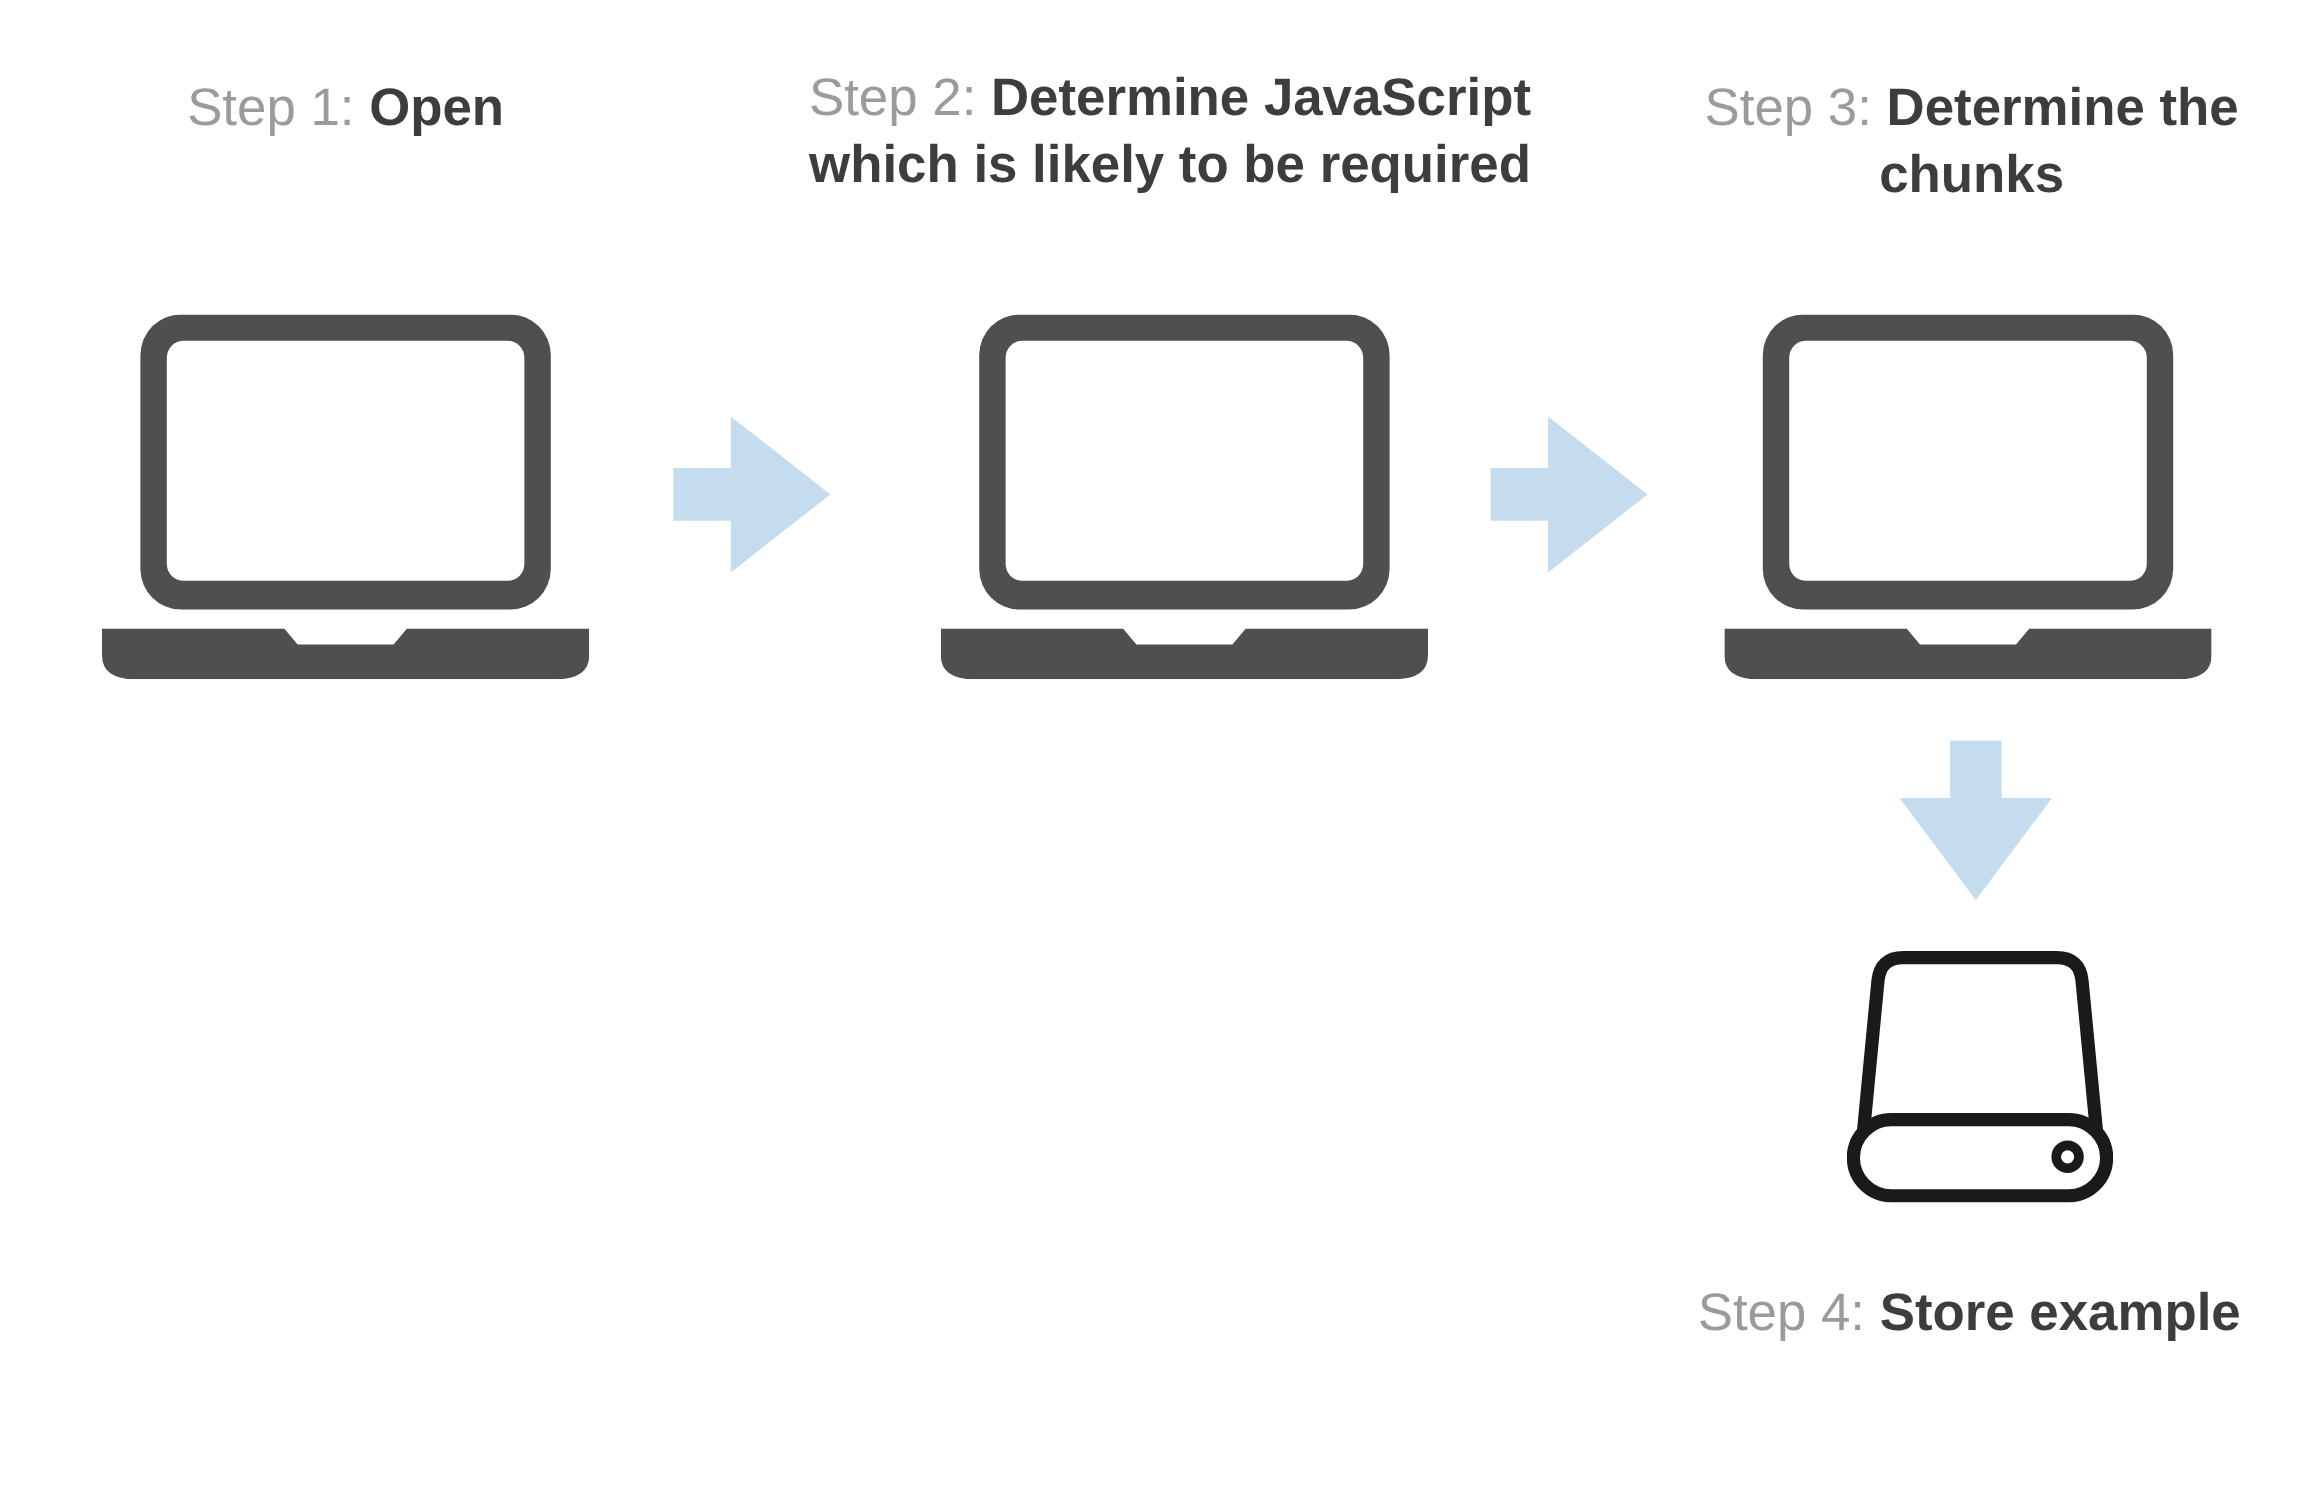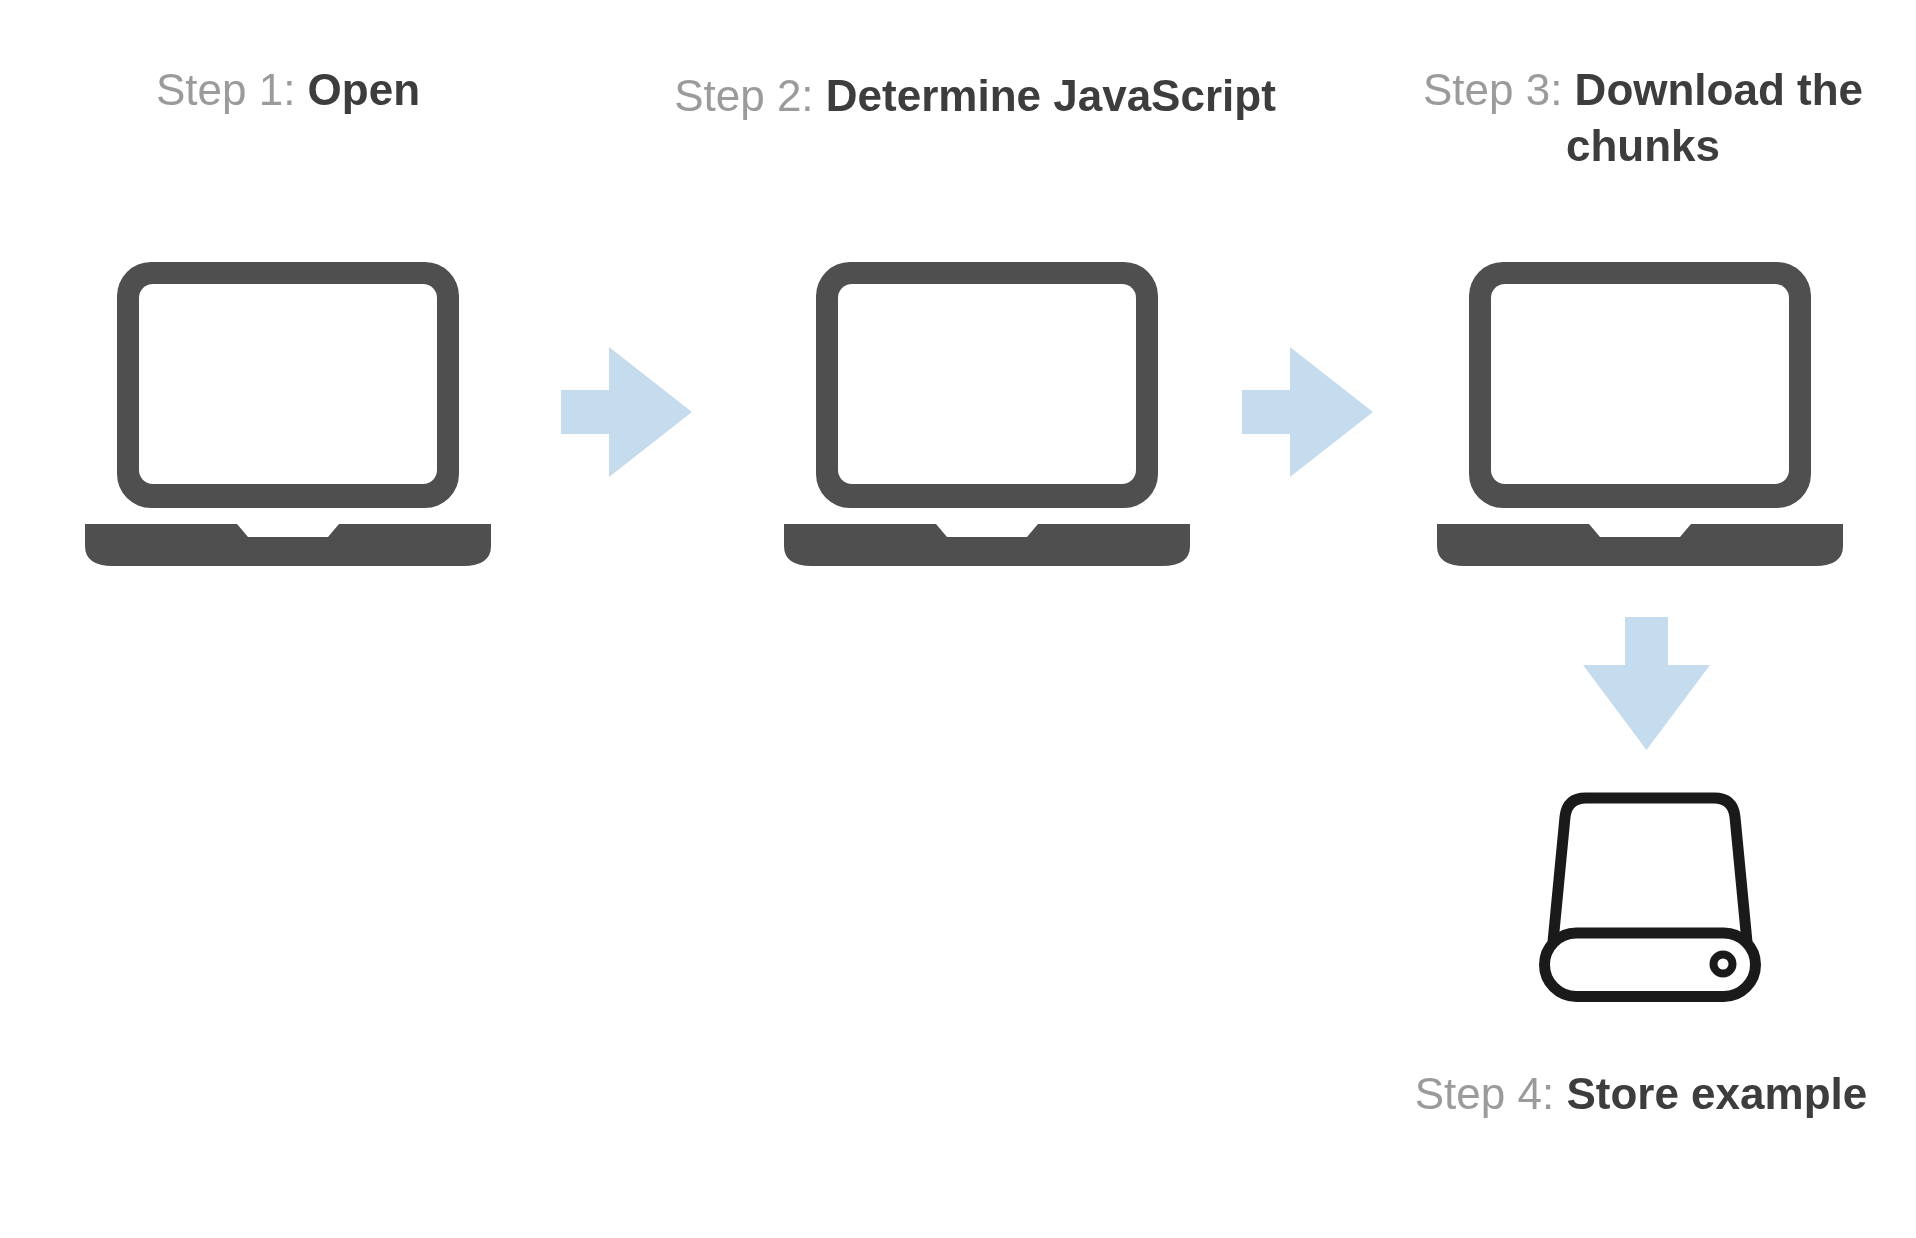--- a/index.html
+++ b/index.html
@@ -28,21 +28,21 @@
   .caption strong {
     color: #3d3d3d;          
     font-weight: 700;
   }
   .icon {
     position: absolute;
     display: block;
   }
   
   .caption-1 { left: 8px;    top: 62px;   width: 560px; }
-  .caption-2 { left: 645px;  top: 68px;   width: 660px; }
+  .caption-2 { left: 645px;  top: 54px;   width: 660px; }
   .caption-3 { left: 1363px; top: 62px;   width: 560px; }
   .caption-4 { left: 1361px; top: 1066px; width: 560px; }
   
   .laptop-1    { left: 85px;   top: 262px; }
   .laptop-2    { left: 784px;  top: 262px; }
   .laptop-3    { left: 1437px; top: 262px; }
   .arrow-1     { left: 561px;  top: 347px; }
   .arrow-2     { left: 1242px; top: 347px; }
   .arrow-down  { left: 1583px; top: 617px; }
   .hard-drive  { left: 1539px; top: 792px; }
@@ -51,24 +51,25 @@
 <body>
 
 <div class="canvas">
 
   <div class="caption caption-1">
     <span>Step 1: </span><strong>Open</strong><br>
   </div>
 
   <div class="caption caption-2">
     <span>Step 2: </span><strong>Determine JavaScript</strong><br>
+    <strong>which is likely to be required</strong>
   </div>
 
   <div class="caption caption-3">
-    <span>Step 3: </span><strong>Download the</strong><br>
+    <span>Step 3: </span><strong>Determine the</strong><br>
     <strong>chunks</strong>
   </div>
 
   <svg class="icon laptop-1" width="406" height="304" viewBox="0 0 406 304" xmlns="http://www.w3.org/2000/svg">
     <rect x="32" y="0" width="342" height="246" rx="34" fill="#4f4f4f"></rect>
     <rect x="54" y="22" width="298" height="200" rx="14" fill="#ffffff"></rect>
     <path d="M0,262 H152 L163,275 H243 L254,262 H406 V284 Q406,304 378,304 H28 Q0,304 0,284 Z" fill="#4f4f4f"></path>
   </svg>
 
   <svg class="icon arrow-1" width="131" height="130" viewBox="0 0 131 130" xmlns="http://www.w3.org/2000/svg">

